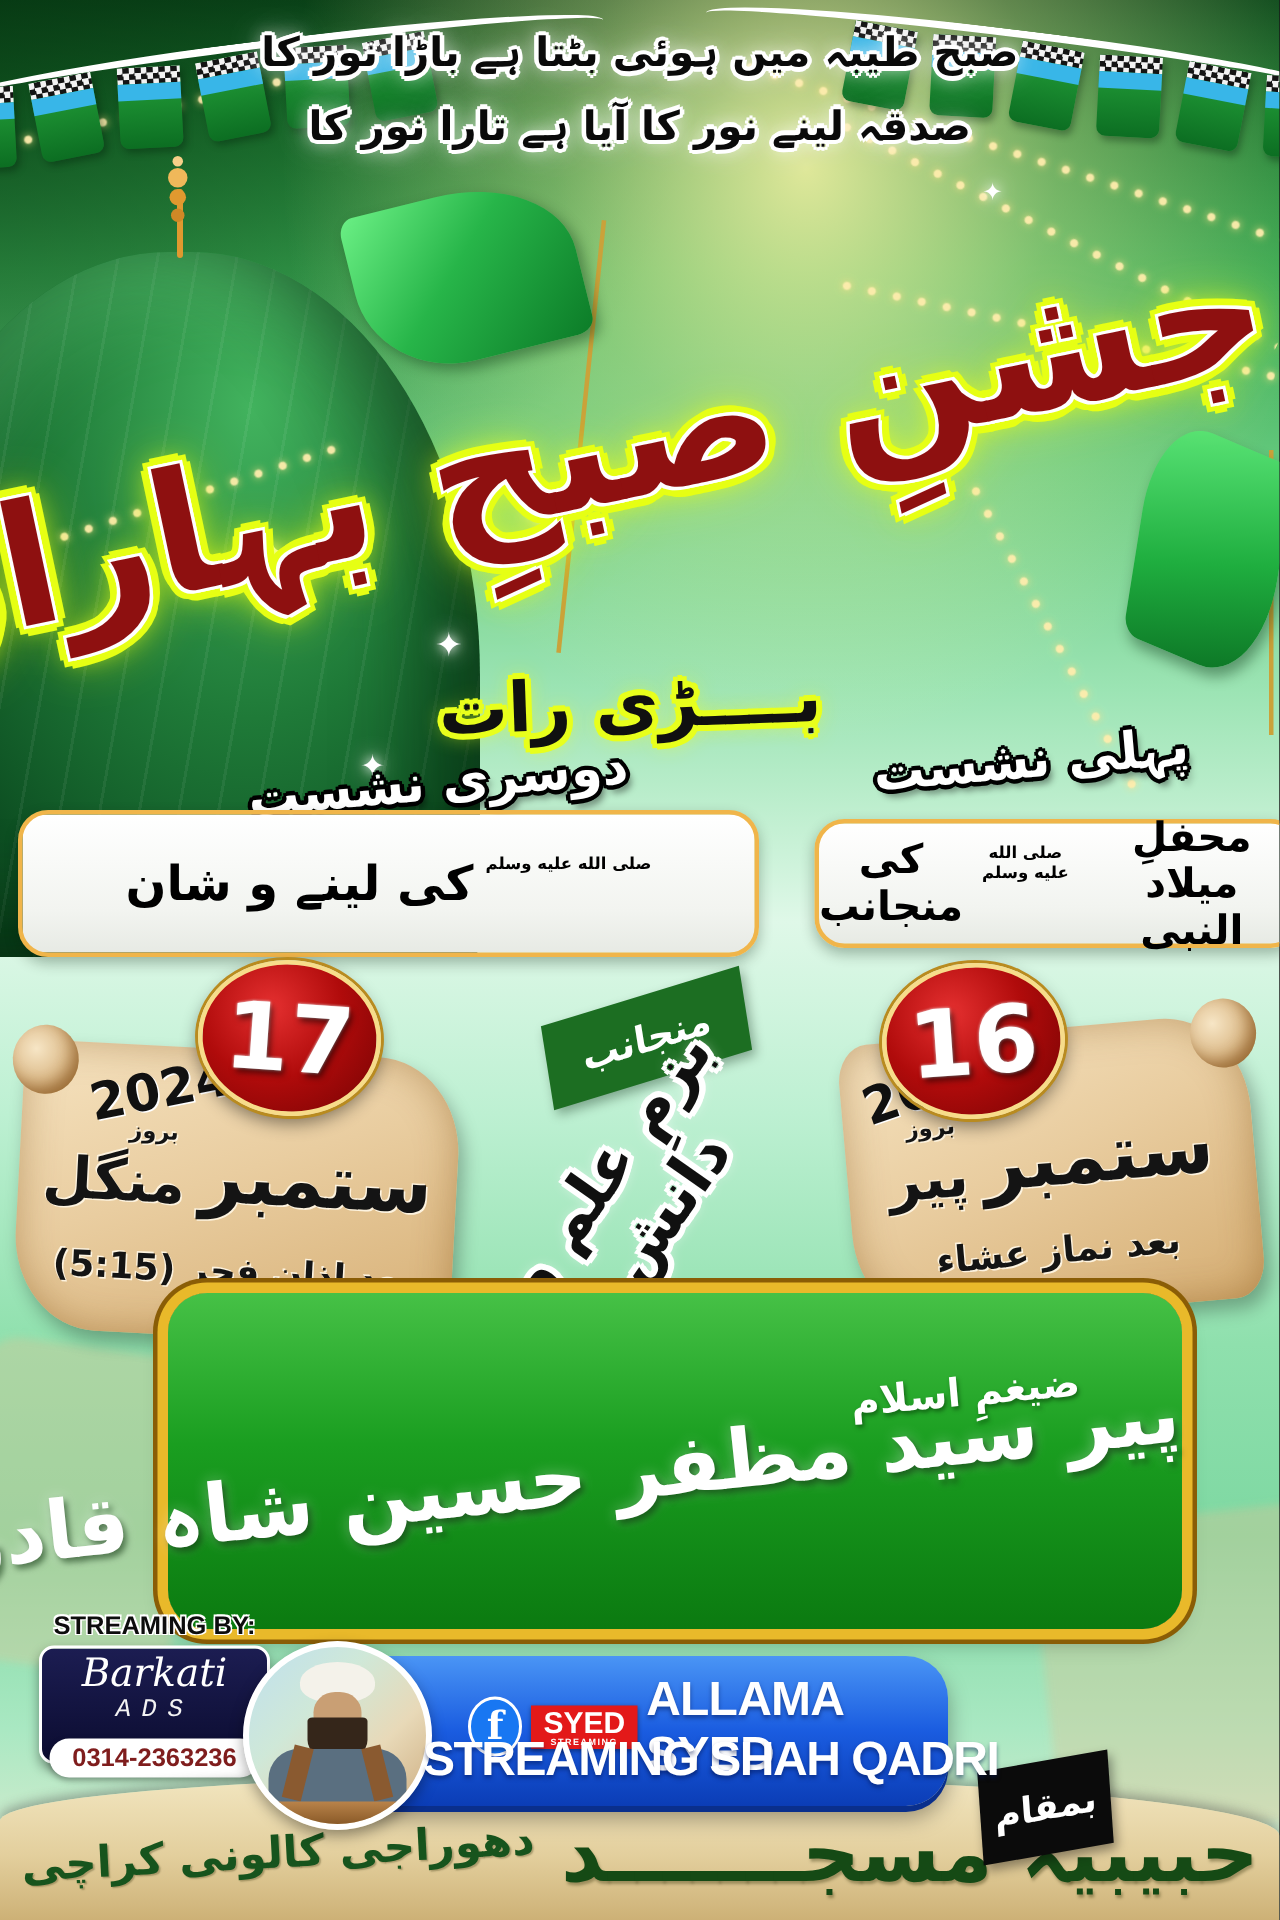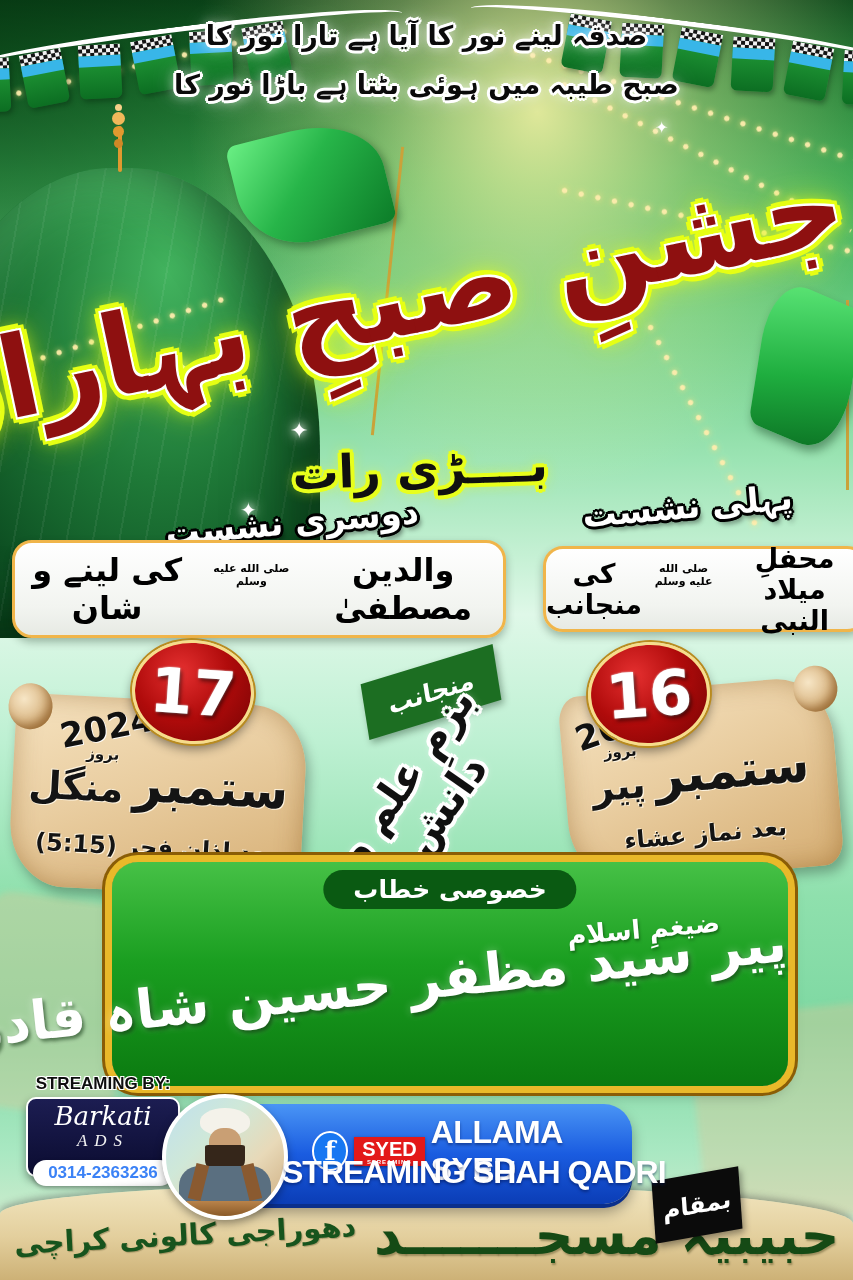--- a/index.html
+++ b/index.html
@@ -132,23 +132,23 @@
   .speech-name{position:absolute;top:84px;left:0;right:0;text-align:center;direction:rtl;color:#fff;
     font-size:54px;font-weight:bold;transform:rotate(-6deg);white-space:nowrap;
     text-shadow:2px 3px 4px rgba(0,40,0,.55),0 0 10px rgba(255,255,255,.35);}
   
   .designer{position:absolute;left:26px;top:1074px;width:154px;text-align:center;z-index:9;}
   .designer-heading{font-family:"Liberation Sans",sans-serif;font-weight:bold;font-size:17px;color:#0d0d0d;
     text-shadow:-1px -1px 0 #fff,1px -1px 0 #fff,-1px 1px 0 #fff,1px 1px 0 #fff;}
   .designer-card{position:relative;margin-top:3px;background:linear-gradient(180deg,#1c1d52 0%,#0b0c30 100%);
     border:2px solid #fff;border-radius:10px;padding:3px 6px 24px;box-shadow:0 4px 8px rgba(0,0,0,.4);}
   .designer-name{font-family:"DejaVu Serif",serif;font-style:italic;color:#fff;font-size:26px;line-height:1.1;}
-  .designer-name2{font-family:Liberation Serif, serif;font-style:italic;color:#f3f3f3;font-size:17px;letter-spacing:7px;}
+  .designer-name2{font-family:Liberation Mono, monospace;font-style:italic;color:#f3f3f3;font-size:17px;letter-spacing:7px;}
   .designer-phone{position:absolute;left:5px;right:5px;bottom:-11px;background:#fff;border-radius:14px;
-    color:#3b82f6;font-family:"Liberation Sans",sans-serif;font-weight:bold;font-size:17px;padding:3px 0;
+    color:#7f1d1d;font-family:"Liberation Sans",sans-serif;font-weight:bold;font-size:17px;padding:3px 0;
     box-shadow:0 2px 4px rgba(0,0,0,.35);}
   
   .stream-banner{position:absolute;left:196px;top:1104px;width:436px;height:100px;z-index:10;border-radius:28px;
     background:linear-gradient(180deg,#4a95f5 0%,#1a5ce0 50%,#0b3db6 100%);
     box-shadow:0 4px 0 #0a2f8c,0 8px 14px rgba(0,0,0,.35);}
   .speaker-photo{position:absolute;left:-34px;top:-10px;width:118px;height:118px;border-radius:50%;
     border:4px solid #fff;overflow:hidden;background:linear-gradient(135deg,#bfe0ef 0%,#cfe8d8 35%,#e8d9b8 65%,#caa87a 100%);
     box-shadow:0 4px 9px rgba(0,0,0,.35);}
   .ph-turban{position:absolute;top:10px;left:34px;width:50px;height:27px;background:#f4f2ea;border-radius:50% 50% 42% 42%;}
   .ph-face{position:absolute;top:30px;left:43px;width:32px;height:30px;background:#c99f74;border-radius:45%;}
@@ -226,37 +226,36 @@
   <span class="sparkle" style="left:290px;top:420px;font-size:22px;">✦</span>
   <span class="sparkle" style="left:420px;top:470px;font-size:18px;">✦</span>
   <span class="sparkle" style="left:175px;top:360px;font-size:16px;">✦</span>
   <span class="sparkle" style="left:240px;top:500px;font-size:20px;">✦</span>
   <span class="sparkle" style="left:655px;top:120px;font-size:16px;">✦</span>
 
   <div class="art art-l"></div>
   <div class="art art-r"></div>
 
   <div class="couplet">
+    <div>صبح طیبہ میں ہوئی بٹتا ہے باڑا نور کا</div>
     <div>صدقہ لینے نور کا آیا ہے تارا نور کا</div>
-    <div>صبح طیبہ میں ہوئی بٹتا ہے باڑا نور کا</div>
   </div>
 
   <div class="main-title">جشنِ صبحِ بہاراں</div>
   <div class="subtitle">بــــڑی رات</div>
 
   <div class="session-label sl-1">پہلی نشست</div>
   <div class="session-box sb-1">
     <span>محفلِ میلاد النبی</span>
     <span class="hono">صلى الله عليه وسلم</span>
     <span>کی منجانب</span>
   </div>
 
   <div class="session-label sl-2">دوسری نشست</div>
   <div class="session-box sb-2">
-    <span>والدین مصطفیٰ</span>
     <span class="hono">صلى الله عليه وسلم</span>
     <span>کی لینے و شان</span>
   </div>
 
   <div class="scroll scroll-r">
     <div class="scroll-year" style="left:14px;top:12px;">2024</div>
     <div class="scroll-main" style="top:62px;">
       <span class="scroll-month">ستمبر</span>
       <span class="scroll-wd">
         <span class="scroll-prefix">بروز</span>
@@ -277,21 +276,20 @@
       </span>
     </div>
     <div class="scroll-time" style="top:134px;">بعد اذان فجر (5:15)</div>
   </div>
   <div class="day-badge db-17">17</div>
 
   <div class="org-flag">منجانب</div>
   <div class="org-name">بزمِ علم و دانش</div>
 
   <div class="speech-panel">
-    <div class="speech-heading">خصوصی خطاب</div>
     <div class="speech-honorific">ضیغمِ اسلام</div>
     <div class="speech-name">پیر سید مظفر حسین شاہ قادری</div>
   </div>
 
   <div class="designer">
     <div class="designer-heading">STREAMING BY:</div>
     <div class="designer-card">
       <div class="designer-name">Barkati</div>
       <div class="designer-name2">ADS</div>
       <div class="designer-phone">0314-2363236</div>

